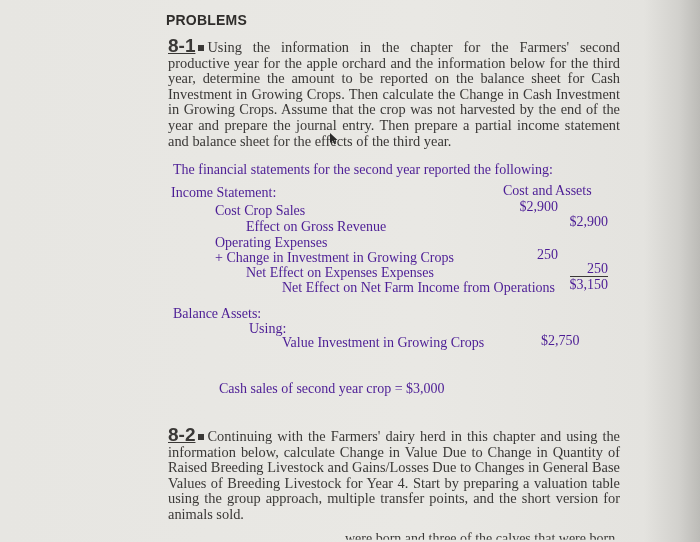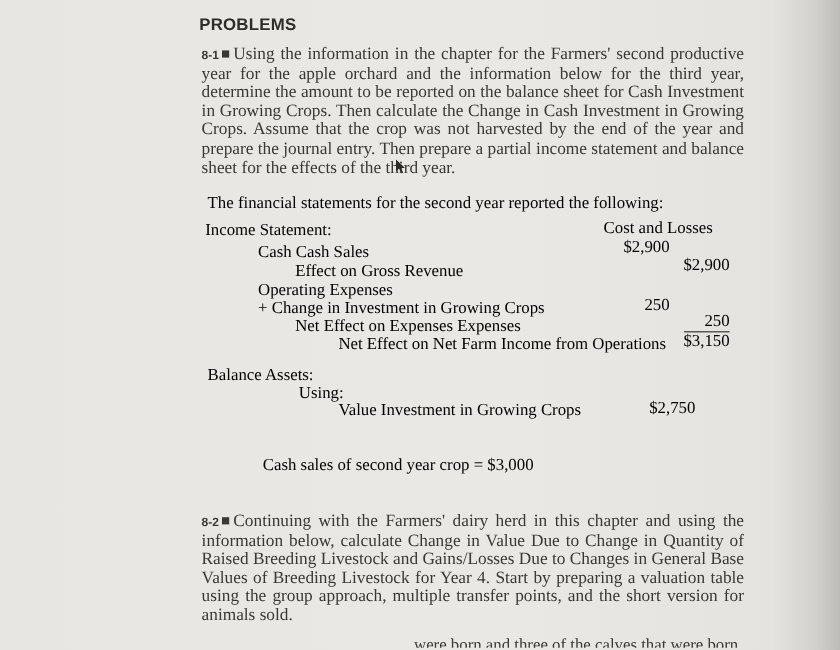--- a/index.html
+++ b/index.html
@@ -15,24 +15,24 @@
     left:166px; top:12px;
     font-family: "Liberation Sans", "DejaVu Sans", sans-serif;
     font-weight:bold; font-size:14px; letter-spacing:0.2px; color:#2f2d2b;
   }
   .para {
     position:absolute; left:168px; width:452px;
     font-size:14.4px; line-height:15.6px; text-align:justify;
     text-align-last:left; color:#3a3836;
   }
   .para .num {
-    font-family: "Liberation Sans", "DejaVu Sans", sans-serif; font-weight:bold; font-size:10px;
+    font-family: "Liberation Sans", "DejaVu Sans", sans-serif; font-weight:bold; font-size:19px;text-decoration:underline;
   }
   .para .sq { display:inline-block; width:6px; height:6px; background:#3a3836; margin:0 3px 2px 3px; vertical-align:middle; }
-  .t { font-size:14px; color:#000000; }
+  .t { font-size:14px; color:#4c1d95; }
   .r { text-align:right; }
   .uline { border-bottom:1px solid #3a3836; }
   .cursor { position:absolute; left:329px; top:133px; width:10px; height:12px; }
   .bottom-cut {
     position:absolute; left:345px; top:531px; font-size:14px; color:#3a3836;
     clip-path: inset(0 0 45% 0);
   }
 </style>
 </head>
 <body>
@@ -46,23 +46,23 @@
   </div>
 
   <svg class="cursor" viewBox="0 0 10 12">
     <path d="M1 0 L1 10 L3.5 7.5 L5.5 11.5 L7 10.8 L5 7 L8.5 7 Z" fill="#2a2a2a"></path>
   </svg>
 
   <div class="abs t" style="left:173px; top:162px;">The financial statements for the second year reported the following:</div>
 
   <div>
     <div class="abs t" style="left:171px; top:185px;">Income Statement:</div>
-    <div class="abs t" style="left:503px; top:183px;">Cost and Losses</div>
+    <div class="abs t" style="left:503px; top:183px;">Cost and Assets</div>
 
-    <div class="abs t" style="left:215px; top:203px;">Cash Cash Sales</div>
+    <div class="abs t" style="left:215px; top:203px;">Cost Crop Sales</div>
     <div class="abs t r" style="left:500px; width:58px; top:199px;">$2,900</div>
 
     <div class="abs t" style="left:246px; top:219px;">Effect on Gross Revenue</div>
     <div class="abs t r" style="left:555px; width:53px; top:214px;">$2,900</div>
 
     <div class="abs t" style="left:215px; top:235px;">Operating Expenses</div>
 
     <div class="abs t" style="left:215px; top:250px;">+ Change in Investment in Growing Crops</div>
     <div class="abs t r" style="left:510px; width:48px; top:247px;">250</div>
 

